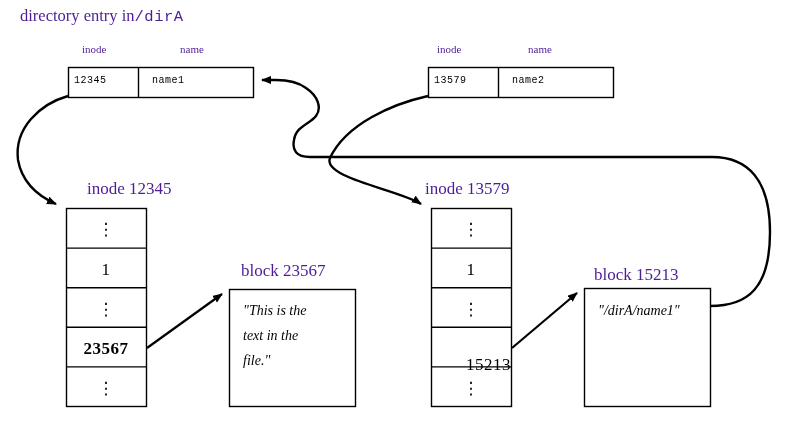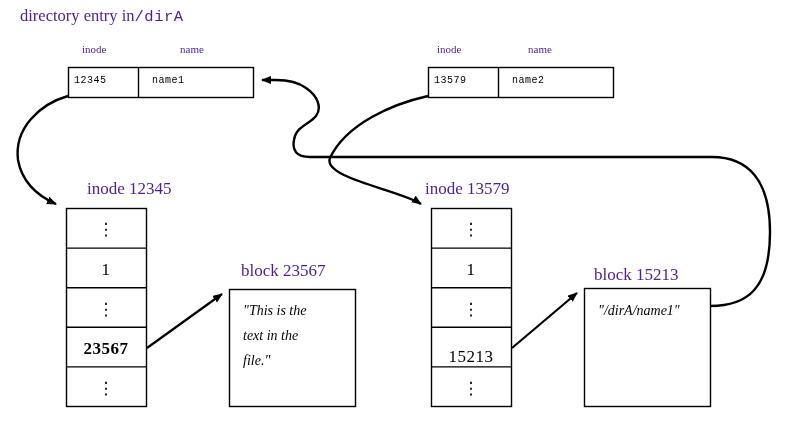--- a/index.html
+++ b/index.html
@@ -171,21 +171,21 @@
   <div style="position:absolute; left:431px; top:208px; width:80px; height:40px;">
     <div class="vdots" style="top:11px;">⋮</div>
   </div>
   <div style="position:absolute; left:431px; top:248px; width:80px; height:40px;">
     <div class="vdots mono" style="top:12px;">1</div>
   </div>
   <div style="position:absolute; left:431px; top:288px; width:80px; height:40px;">
     <div class="vdots" style="top:11px;">⋮</div>
   </div>
   <div style="position:absolute; left:431px; top:327px; width:80px; height:40px;">
-    <div class="vdots mono" style="top:20px;">15213</div>
+    <div class="vdots mono" style="top:28px;text-align:right;">15213</div>
   </div>
   <div style="position:absolute; left:431px; top:367px; width:80px; height:40px;">
     <div class="vdots" style="top:11px;">⋮</div>
   </div>
 
   <div class="lbl" style="left:241px; top:262px;">block 23567</div>
   <div class="blocktxt" style="left:243px; top:298px;">"This is the
 text in the
 file."</div>
 

